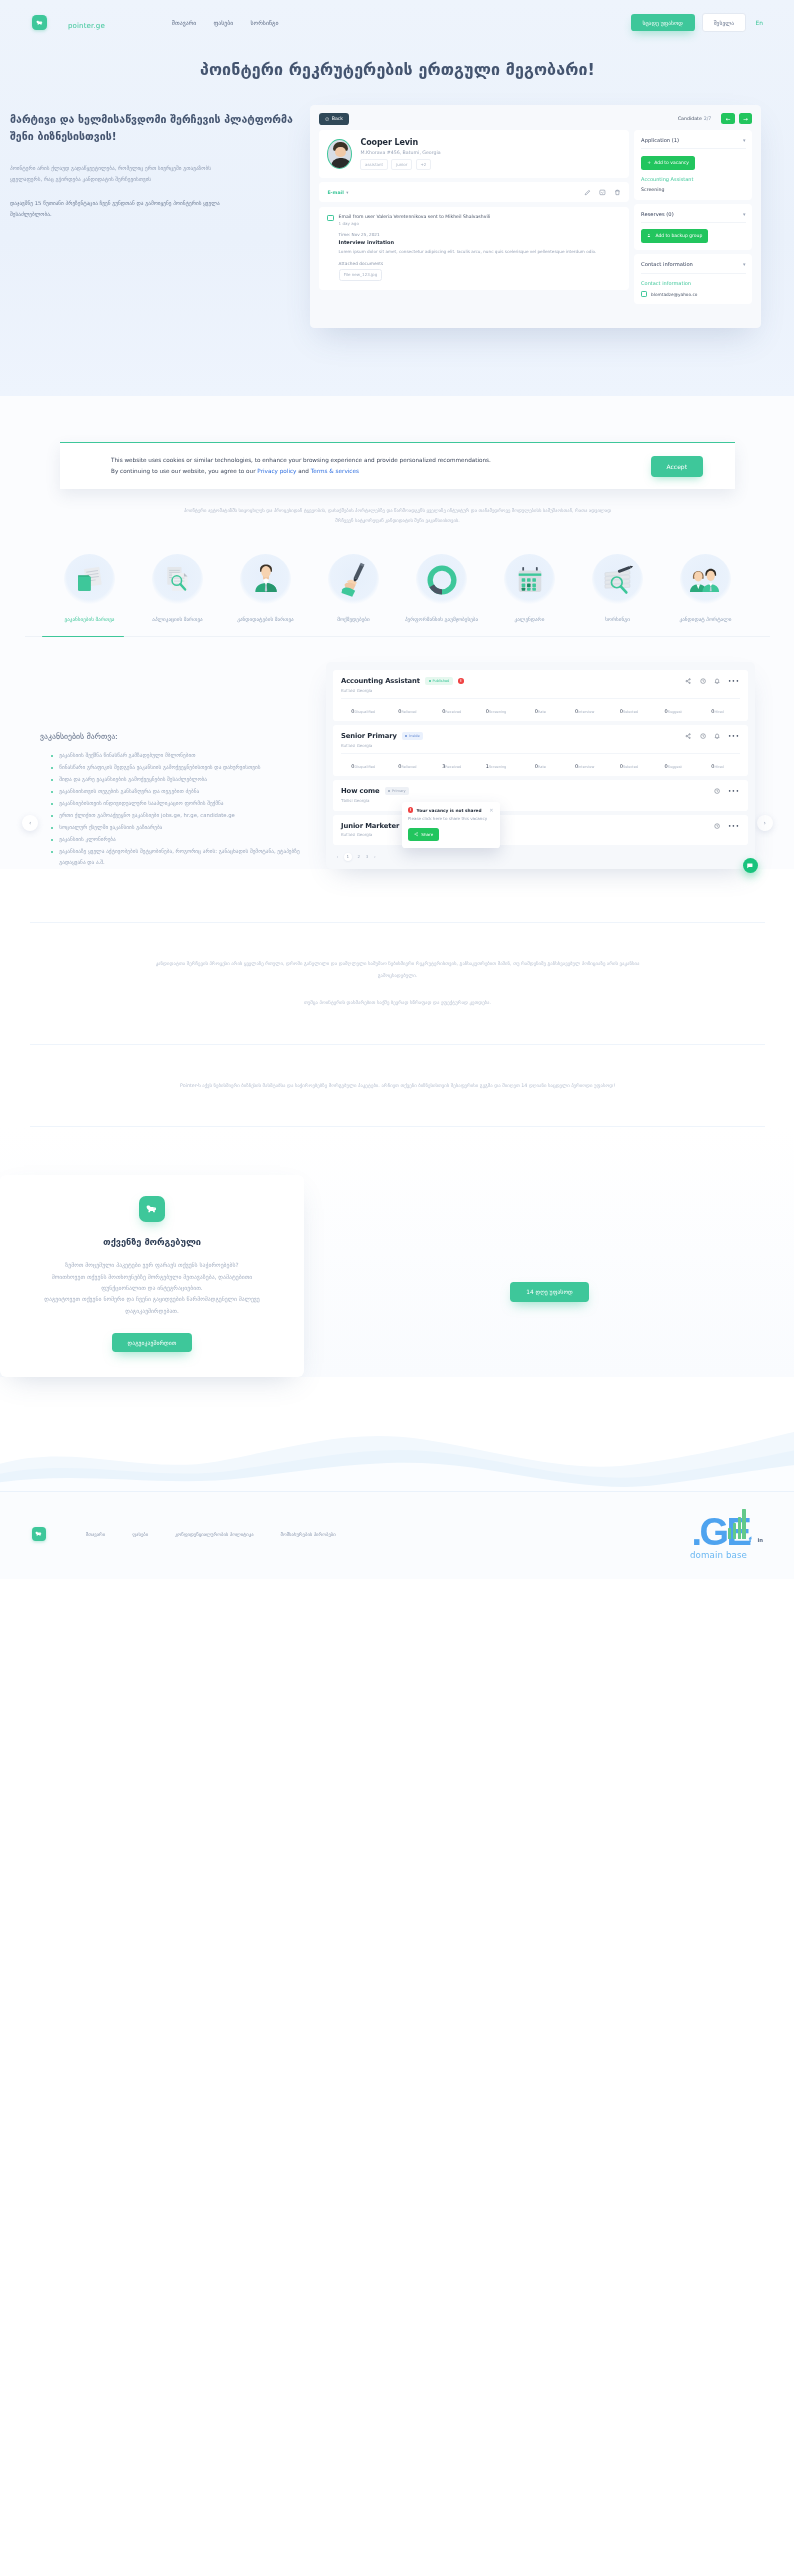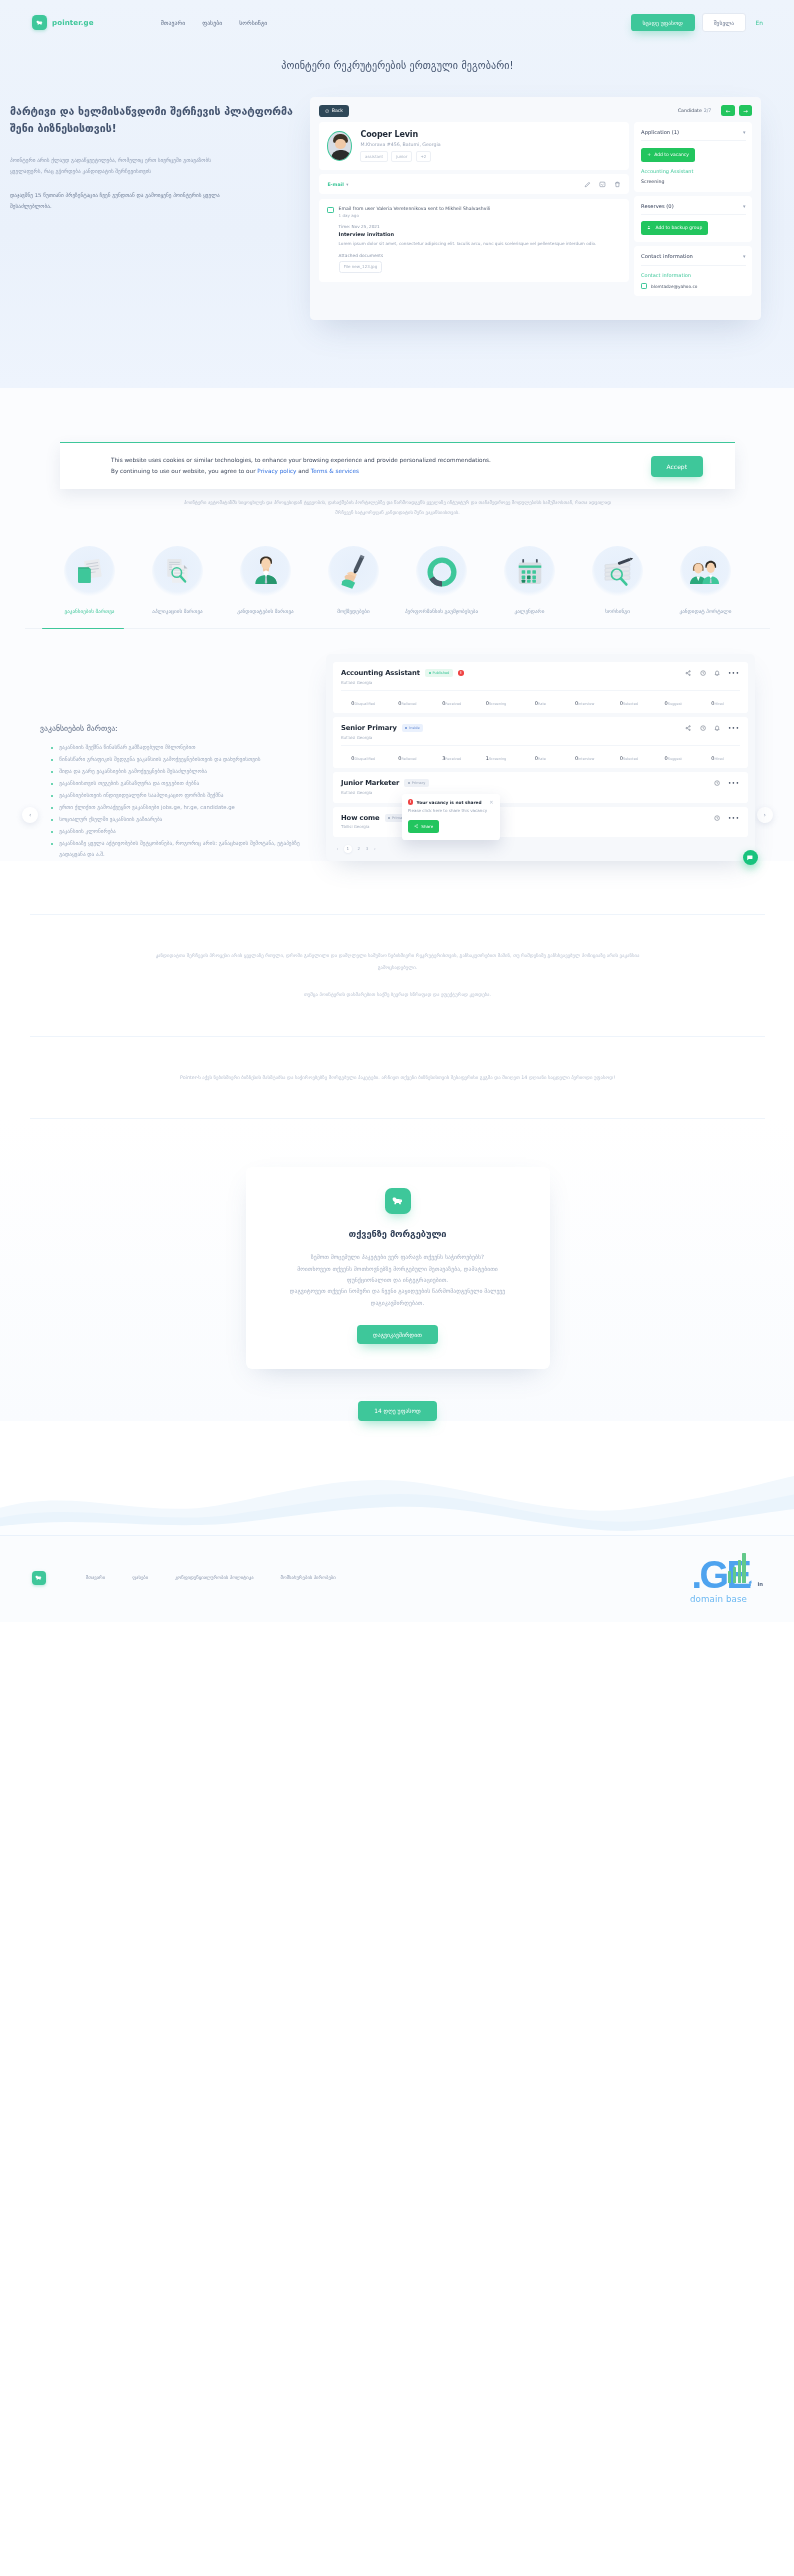--- a/index.html
+++ b/index.html
@@ -14,21 +14,21 @@
 
   
   .hero{
     background:#eaf2fb;
     background:linear-gradient(180deg,#eef4fc 0%,#eaf1fb 60%,#eef4fd 100%);
     padding:0 0 68px 0;position:relative;
   }
   .nav{
     height:38px;display:flex;align-items:center;padding:7.4px 32px 0 32px;
   }
-  .brand{display:flex;align-items:center;gap:5px;font-weight:bold;}
+  .brand{display:flex;align-items:flex-end;gap:21px;}
   .logo-tile{
     width:15px;height:15px;border-radius:4.3px;background:#3ec79a;
     display:flex;align-items:center;justify-content:center;flex:none;
     box-shadow:0 1.2px 3.1px rgba(62,199,154,.35);
   }
   .logo-tile svg{width:9.3px;height:9.3px;display:block}
   .brand-name{color:#3ec79a;font-size:7.1px;letter-spacing:0.1px}
   .nav-links{display:flex;gap:17px;margin-left:67px;}
   .nav-links a{color:#5c6a84;font-size:5.9px;text-decoration:none;white-space:nowrap}
   .nav-right{margin-left:auto;display:flex;align-items:center;gap:6.8px}
@@ -38,21 +38,21 @@
     box-shadow:0 5px 10px -2.5px rgba(62,199,154,.45);
     font-family:inherit;
   }
   .btn-ghost{
     background:#fff;color:#5c6a84;border:0.6px solid #e3e9f2;border-radius:3.1px;
     font-size:5.6px;padding:5.6px 11.2px;cursor:pointer;white-space:nowrap;font-family:inherit;
   }
   .lang{color:#3ec79a;font-size:5.9px;text-decoration:none;margin-left:2.5px}
 
   .hero-title{
-    text-align:center;color:#44546f;font-size:10px;font-weight:400;
+    text-align:center;color:#44546f;font-size:16px;font-weight:700;
     margin:22.3px 0 0 0;letter-spacing:0.1px;
   }
   .hero-grid{
     display:flex;align-items:flex-start;padding:26px 0 0 0;
   }
   .hero-left{width:310px;padding-left:10px;padding-top:6.2px}
   .hero-h2{
     color:#44546f;font-size:10.6px;font-weight:700;line-height:1.55;margin-bottom:18.6px;
   }
   .hero-p{
@@ -225,21 +225,21 @@
   .nav-arrow.l{left:22.3px}
   .nav-arrow.r{right:22.3px}
 
   
   .prose{padding:35px 0;text-align:center}
   .prose p{color:#b8c1d1;font-size:4.8px;line-height:2.45;max-width:497px;margin:0 auto}
   .prose p + p{margin-top:16px}
   .rule{height:0.6px;background:#eef4fb;margin:0 30px}
 
   
-  .cta-wrap{padding:48px 0 0 0;display:flex;flex-direction:column;align-items:center;
+  .cta-wrap{padding:48px 0 0 0;display:flex;flex-direction:row;align-items:center;
     background:linear-gradient(180deg,#ffffff 0%,#f9fbfe 100%)}
   .cta-card{
     width:304px;background:#fff;border-radius:6.2px;padding:21px 32px 25px 32px;text-align:center;
     box-shadow:0 10px 27px -11.2px rgba(70,95,140,.26);
   }
   .cta-logo{
     width:26px;height:26px;border-radius:6.8px;background:#3ec79a;margin:0 auto 13.7px auto;
     display:flex;align-items:center;justify-content:center;box-shadow:0 5px 11.2px -3.7px rgba(62,199,154,.55);
   }
   .cta-logo svg{width:15.5px;height:15.5px}
@@ -690,52 +690,52 @@
               <span class="stat"><span class="n">0</span><span class="l">Rate</span></span>
               <span class="stat"><span class="n">0</span><span class="l">Interview</span></span>
               <span class="stat"><span class="n">0</span><span class="l">Selected</span></span>
               <span class="stat"><span class="n">0</span><span class="l">Suggest</span></span>
               <span class="stat"><span class="n">0</span><span class="l">Hired</span></span>
             </div>
           </div>
 
           <div class="vrow" style="padding-bottom:8px">
             <div class="vtop">
+              <span class="vname">How come</span>
+              <span class="badge primary">
+                  <i class="dot"></i>
+                  <span>Primary</span>
+                </span>
+              <span class="vicons">
+                <svg viewBox="0 0 24 24" fill="none" stroke="currentColor" stroke-width="1.8">
+                    <circle cx="12" cy="12" r="9"></circle>
+                    <path d="M12 7v5l3 2"></path>
+                  </svg>
+                <span style="letter-spacing:0.6px;font-size:5.6px">•••</span>
+              </span>
+            </div>
+            <div class="vloc">Tbilisi Georgia</div>
+          </div>
+
+          <div class="vrow" style="padding-bottom:8px">
+            <div class="vtop">
               <span class="vname">Junior Marketer</span>
               <span class="badge primary">
                   <i class="dot"></i>
                   <span>Primary</span>
                 </span>
               <span class="vicons">
                 <svg viewBox="0 0 24 24" fill="none" stroke="currentColor" stroke-width="1.8">
                     <circle cx="12" cy="12" r="9"></circle>
                     <path d="M12 7v5l3 2"></path>
                   </svg>
                 <span style="letter-spacing:0.6px;font-size:5.6px">•••</span>
               </span>
             </div>
             <div class="vloc">Kut'aisi Georgia</div>
-          </div>
-
-          <div class="vrow" style="padding-bottom:8px">
-            <div class="vtop">
-              <span class="vname">How come</span>
-              <span class="badge primary">
-                  <i class="dot"></i>
-                  <span>Primary</span>
-                </span>
-              <span class="vicons">
-                <svg viewBox="0 0 24 24" fill="none" stroke="currentColor" stroke-width="1.8">
-                    <circle cx="12" cy="12" r="9"></circle>
-                    <path d="M12 7v5l3 2"></path>
-                  </svg>
-                <span style="letter-spacing:0.6px;font-size:5.6px">•••</span>
-              </span>
-            </div>
-            <div class="vloc">Tbilisi Georgia</div>
           </div>
 
           <div class="tooltip">
             <div class="th">
               <span class="alert-dot">!</span>
               <b>Your vacancy is not shared</b>
               <span class="close">✕</span>
             </div>
             <div class="tx">Please click here to share this vacancy</div>
             <span class="sh">

